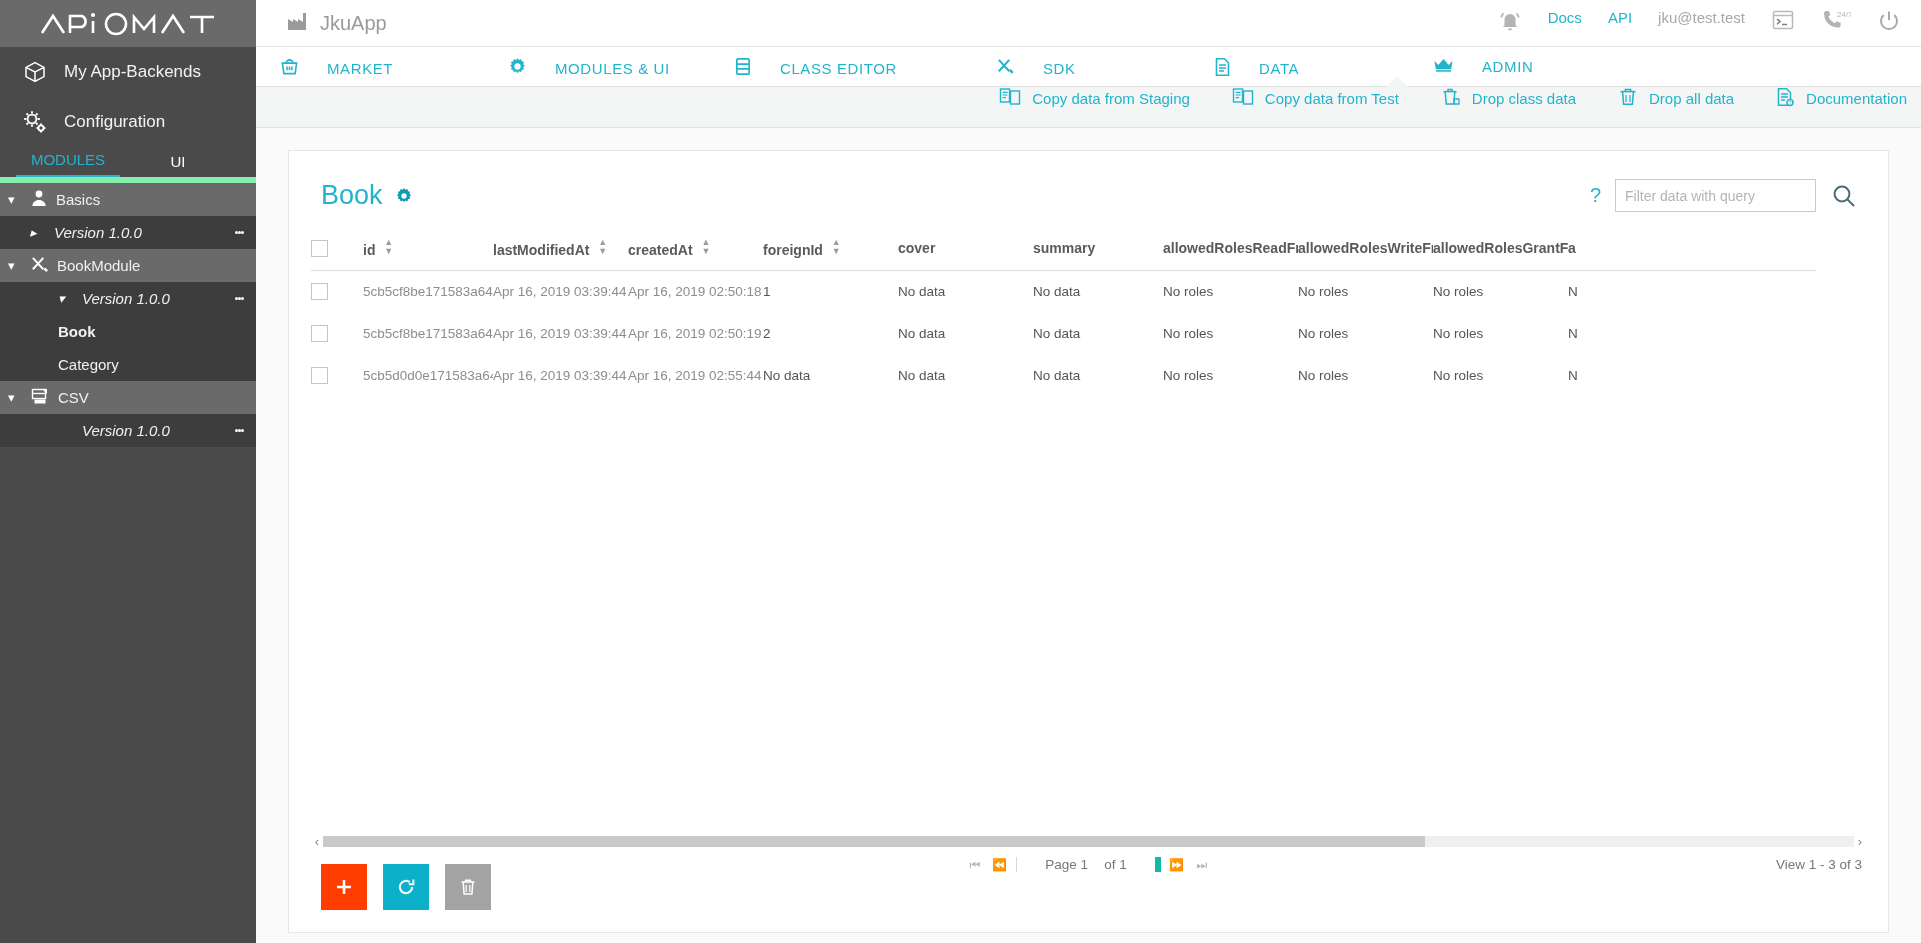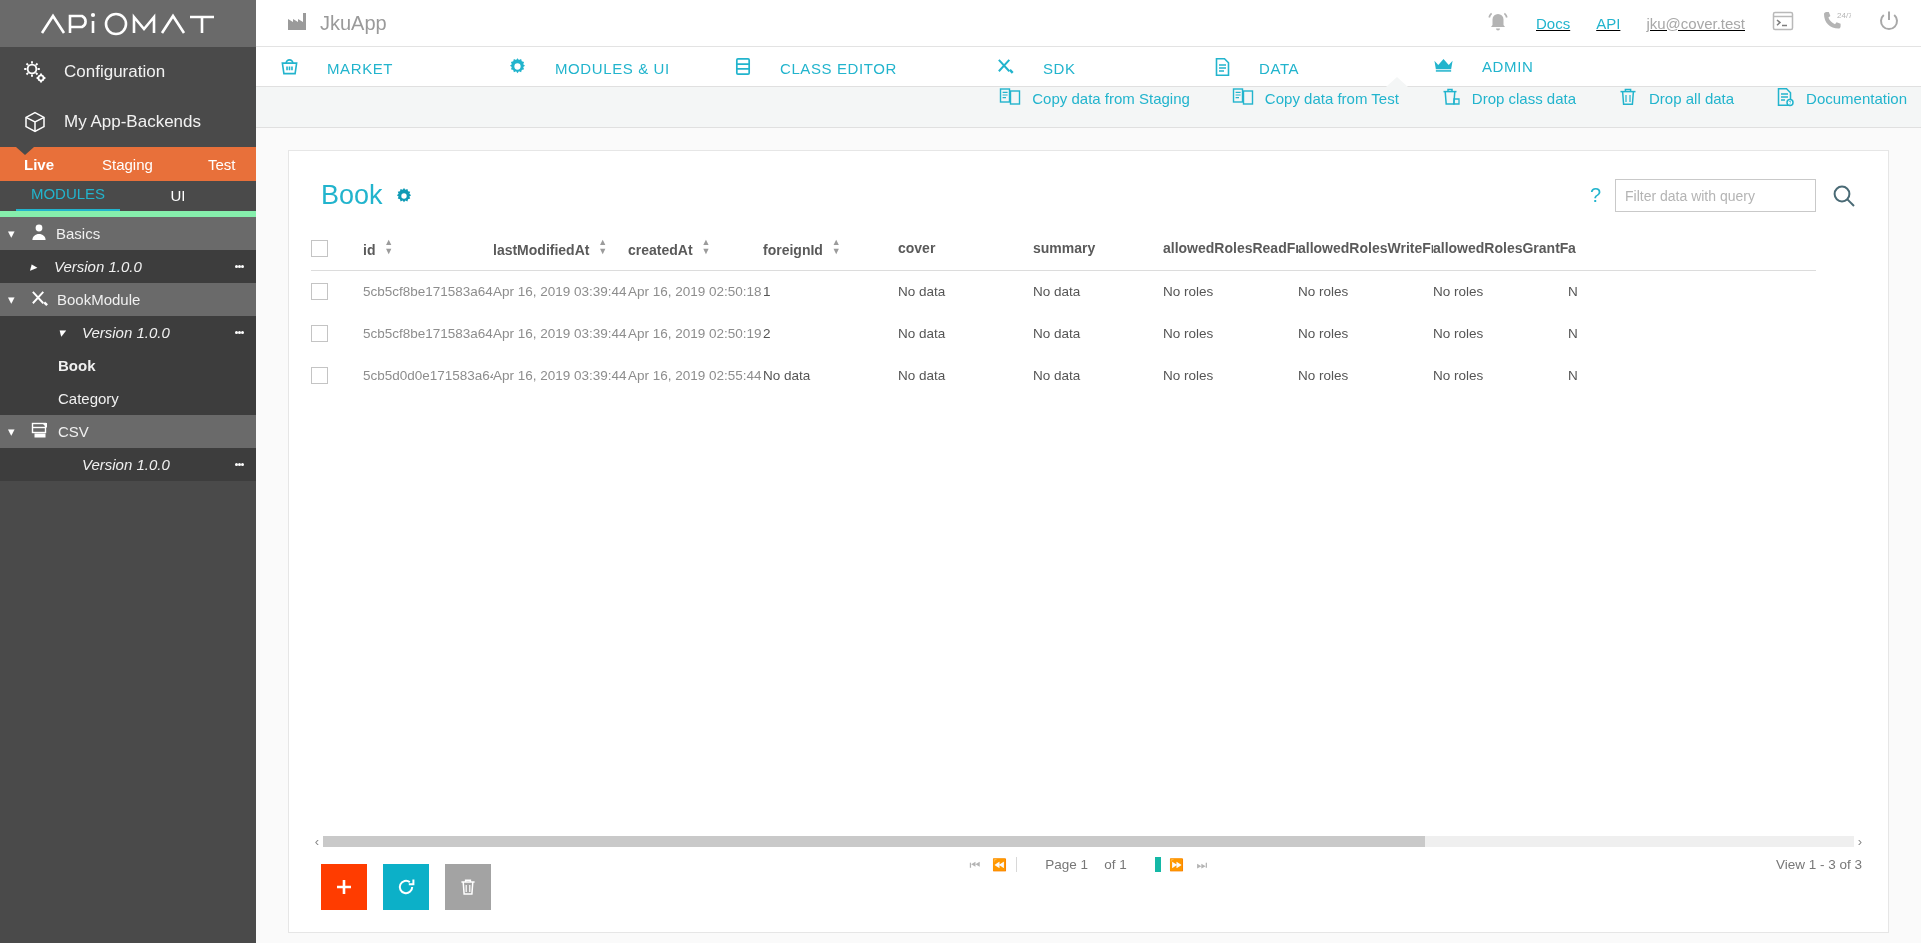--- a/index.html
+++ b/index.html
@@ -79,21 +79,21 @@
   .tree-spacer { height: 14px; background: #4a4a4a; }
 
   
   .main { flex: 1 1 auto; display: flex; flex-direction: column; background:#737373; }
 
   .topbar {
     height: 47px; background: #ffffff; border-bottom: 1px solid #e3e3e3;
     display: flex; align-items: center; padding: 0 20px 0 30px;
   }
   .app-title { display:flex; align-items:center; gap: 12px; color:#9a9a9a; font-size: 20px; }
-  .topbar-right { margin-left: auto; display:flex; align-items:center; gap: 26px; text-decoration: underline; }
+  .topbar-right { margin-left: auto; display:flex; align-items:flex-start; gap: 26px; }
   .top-link { color:#22b4cd; font-size: 15px; cursor:pointer; }
   .top-user { color:#a8a8a8; font-size: 15px; cursor:pointer; }
 
   .navbar {
     height: 40px; background: #ffffff; border-bottom: 1px solid #e0e0e0;
     display: flex; align-items: center; position: relative;
   }
   .nav-item {
     display:flex; align-items:center; gap: 28px;
     color:#22b4cd; font-size: 15px; letter-spacing: .6px; cursor:pointer;
@@ -190,46 +190,40 @@
           <path d="M96 22 L96 6 L106 18 L116 6 L116 22"></path>
           <path d="M124 22 L135 5 L146 22"></path>
           <path d="M152 6 L176 6 M164 6 L164 22"></path>
         </g>
         <circle cx="55" cy="4" r="2.1" fill="#ffffff"></circle>
       </svg>
     </div>
 
     <div class="side-link">
       <span class="ic">
+        <svg width="24" height="24" viewBox="0 0 24 24" fill="none" stroke="#ffffff" stroke-width="1.5">
+          <path d="M12 2.6 L21 7.4 L21 16.6 L12 21.4 L3 16.6 L3 7.4 Z"></path>
+          <path d="M3 7.4 L12 12 L21 7.4 M12 12 L12 21.4"></path>
+        </svg>
+      </span>
+      <span>My App-Backends</span>
+    </div>
+
+    <div class="side-link">
+      <span class="ic">
         <svg width="26" height="26" viewBox="0 0 26 26" fill="none" stroke="#ffffff" stroke-width="1.9">
           <circle cx="10" cy="10" r="4.4"></circle>
           <path d="M10 2.2v2.2M10 15.6v2.2M2.2 10h2.2M15.6 10h2.2M4.5 4.5l1.6 1.6M13.9 13.9l1.6 1.6M15.5 4.5l-1.6 1.6M6.1 13.9l-1.6 1.6"></path>
           <circle cx="19" cy="19" r="2.6"></circle>
           <path d="M19 14.6v1.4M19 22v1.4M14.6 19h1.4M22 19h1.4"></path>
         </svg>
       </span>
       <span>Configuration</span>
     </div>
 
-    <div class="side-link">
-      <span class="ic">
-        <svg width="24" height="24" viewBox="0 0 24 24" fill="none" stroke="#ffffff" stroke-width="1.5">
-          <path d="M12 2.6 L21 7.4 L21 16.6 L12 21.4 L3 16.6 L3 7.4 Z"></path>
-          <path d="M3 7.4 L12 12 L21 7.4 M12 12 L12 21.4"></path>
-        </svg>
-      </span>
-      <span>My App-Backends</span>
-    </div>
-
-    <div class="env-bar">
-      <span class="caret"></span>
-      <span class="env-item live">Live</span>
-      <span class="env-item staging">Staging</span>
-      <span class="env-item test">Test</span>
-    </div>
 
     <div class="tabs-row">
       <div class="tab modules">MODULES</div>
       <div class="tab ui">UI</div>
     </div>
 
     <div class="tree">
 
       <div class="tree-row mod">
         <span class="chev">▾</span>
@@ -322,21 +316,21 @@
       <div class="topbar-right">
         <span>
           <svg width="24" height="24" viewBox="0 0 24 24" fill="none" stroke="#b4b4b4" stroke-width="1.7">
             <path d="M6.5 16 L6.5 10.5 a5.5 5.5 0 0 1 11 0 L17.5 16 L19 18 L5 18 Z" fill="#b4b4b4" stroke="none"></path>
             <path d="M10 19.5 a2 2 0 0 0 4 0" fill="#b4b4b4" stroke="none"></path>
             <path d="M3.2 8.5 a7 7 0 0 1 2.4 -4.2 M20.8 8.5 a7 7 0 0 0 -2.4 -4.2"></path>
           </svg>
         </span>
         <span class="top-link">Docs</span>
         <span class="top-link">API</span>
-        <span class="top-user">jku@cover.test</span>
+        <span class="top-user">jku@test.test</span>
         <span>
           <svg width="24" height="22" viewBox="0 0 24 22" fill="none" stroke="#b9b9b9" stroke-width="1.5">
             <rect x="2.5" y="2.5" width="19" height="17" rx="1.5"></rect>
             <path d="M2.5 6.5 h19"></path>
             <path d="M6 10 l3 2.6 l-3 2.6 M11 15.5 h5" stroke="#7d7d7d"></path>
           </svg>
         </span>
         <span>
           <svg width="30" height="22" viewBox="0 0 30 22" fill="#b4b4b4">
             <path d="M3 4 C3 3 4 2 5.4 2 l2.4 0 l1.6 4 l-2 1.6 c1.2 3 3.6 5.4 6.6 6.6 l1.6 -2 l4 1.6 l0 2.4 c0 1.4 -1 2.4 -2 2.4 C9 18.6 3 12.6 3 4 Z"></path>

